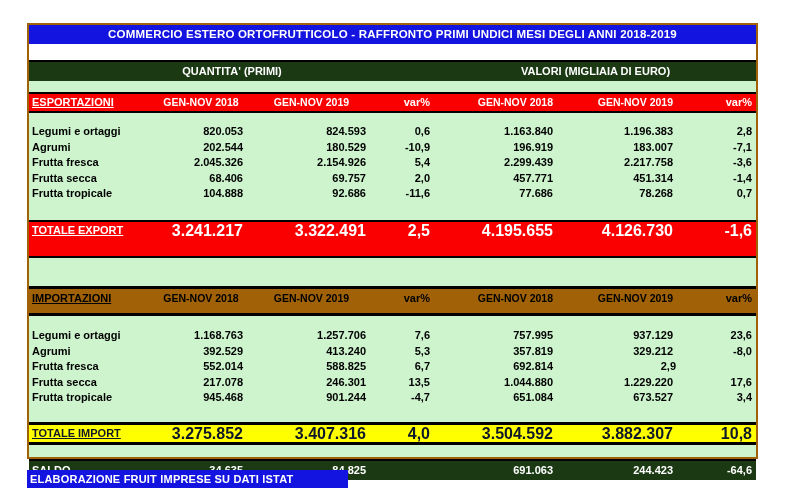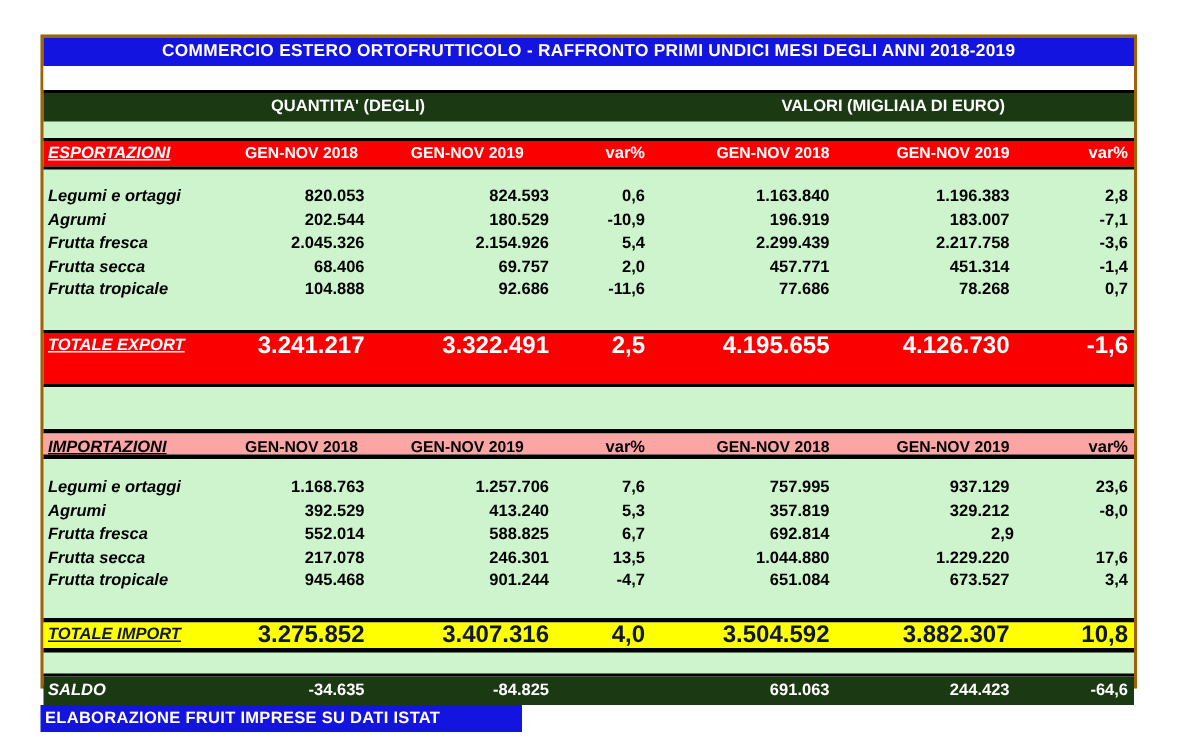--- a/index.html
+++ b/index.html
@@ -21,33 +21,33 @@
   .title-row { height:19px; line-height:19px; background:#1414e0; color:#fff;
                text-align:center; font-size:11.5px; letter-spacing:.2px; }
   .white-row { height:16px; background:#ffffff; }
   .section-row { height:19px; line-height:19px; background:#1b3a14; color:#fff; font-size:11px; }
   .section-row .c { text-align:center; }
   .green-sp11 { height:11px; }
   .gap28 { height:28px; }
   .gap14 { height:14px; }
 
   .hdr-red    { height:17px; line-height:17px; background:#fb0000; color:#fff; }
-  .hdr-yellow { height:14px; line-height:18px; background:#fca5a5; color:#000; }
+  .hdr-yellow { height:24px; line-height:18px; background:#a16207; color:#000; }
   .tot-red    { height:34px; line-height:17px; background:#fb0000; color:#ffffff; }
   .tot-yellow { height:17px; line-height:17px; background:#ffff00; color:#0f172a; }
   .saldo-row  { height:19px; line-height:19px; background:#1b3a14; color:#fff; font-size:11px; }
 
   .block1 { height:107px; }
   .block2 { height:106px; }
   .sp1 { height:11px; }
   .sp2 { height:12px; }
   .drow { height:15.5px; line-height:15.5px; font-size:11px; }
 
   .c { overflow:hidden; white-space:nowrap; }
-  .lab { padding-left:3px; text-align:left; font-size:11px;font-style:italic; }
+  .lab { padding-left:3px; text-align:left; font-size:11px; }
   .u { text-decoration:underline; }
   .ghdr { font-size:10.5px; text-align:center; }
   .rhdr { font-size:10.5px; text-align:right; padding-right:7px; }
   .varh { font-size:11px; text-align:right; padding-right:5px; }
   .num { text-align:right; padding-right:7px; }
   .v3 { padding-right:5px; }
   .v6 { padding-right:4px; }
 
   #footer-banner {
     position:absolute; left:27px; top:470px; width:321px; height:18px; line-height:18px;
@@ -58,21 +58,21 @@
 <body>
 
 <div id="screen">
   <div id="sheet">
 
     <div class="title-row">COMMERCIO ESTERO ORTOFRUTTICOLO - RAFFRONTO PRIMI UNDICI MESI DEGLI ANNI 2018-2019</div>
     <div class="white-row"></div>
     <div class="hr"></div>
 
     <div class="section-row grid2">
-      <div class="c">QUANTITA' (DEGLI)</div>
+      <div class="c">QUANTITA' (PRIMI)</div>
       <div class="c">VALORI (MIGLIAIA DI EURO)</div>
     </div>
 
     <div class="green-sp11"></div>
     <div class="hr"></div>
 
     <div class="hdr-red grid">
       <div class="c lab u">ESPORTAZIONI</div>
       <div class="c ghdr">GEN-NOV 2018</div>
       <div class="c ghdr">GEN-NOV 2019</div>

